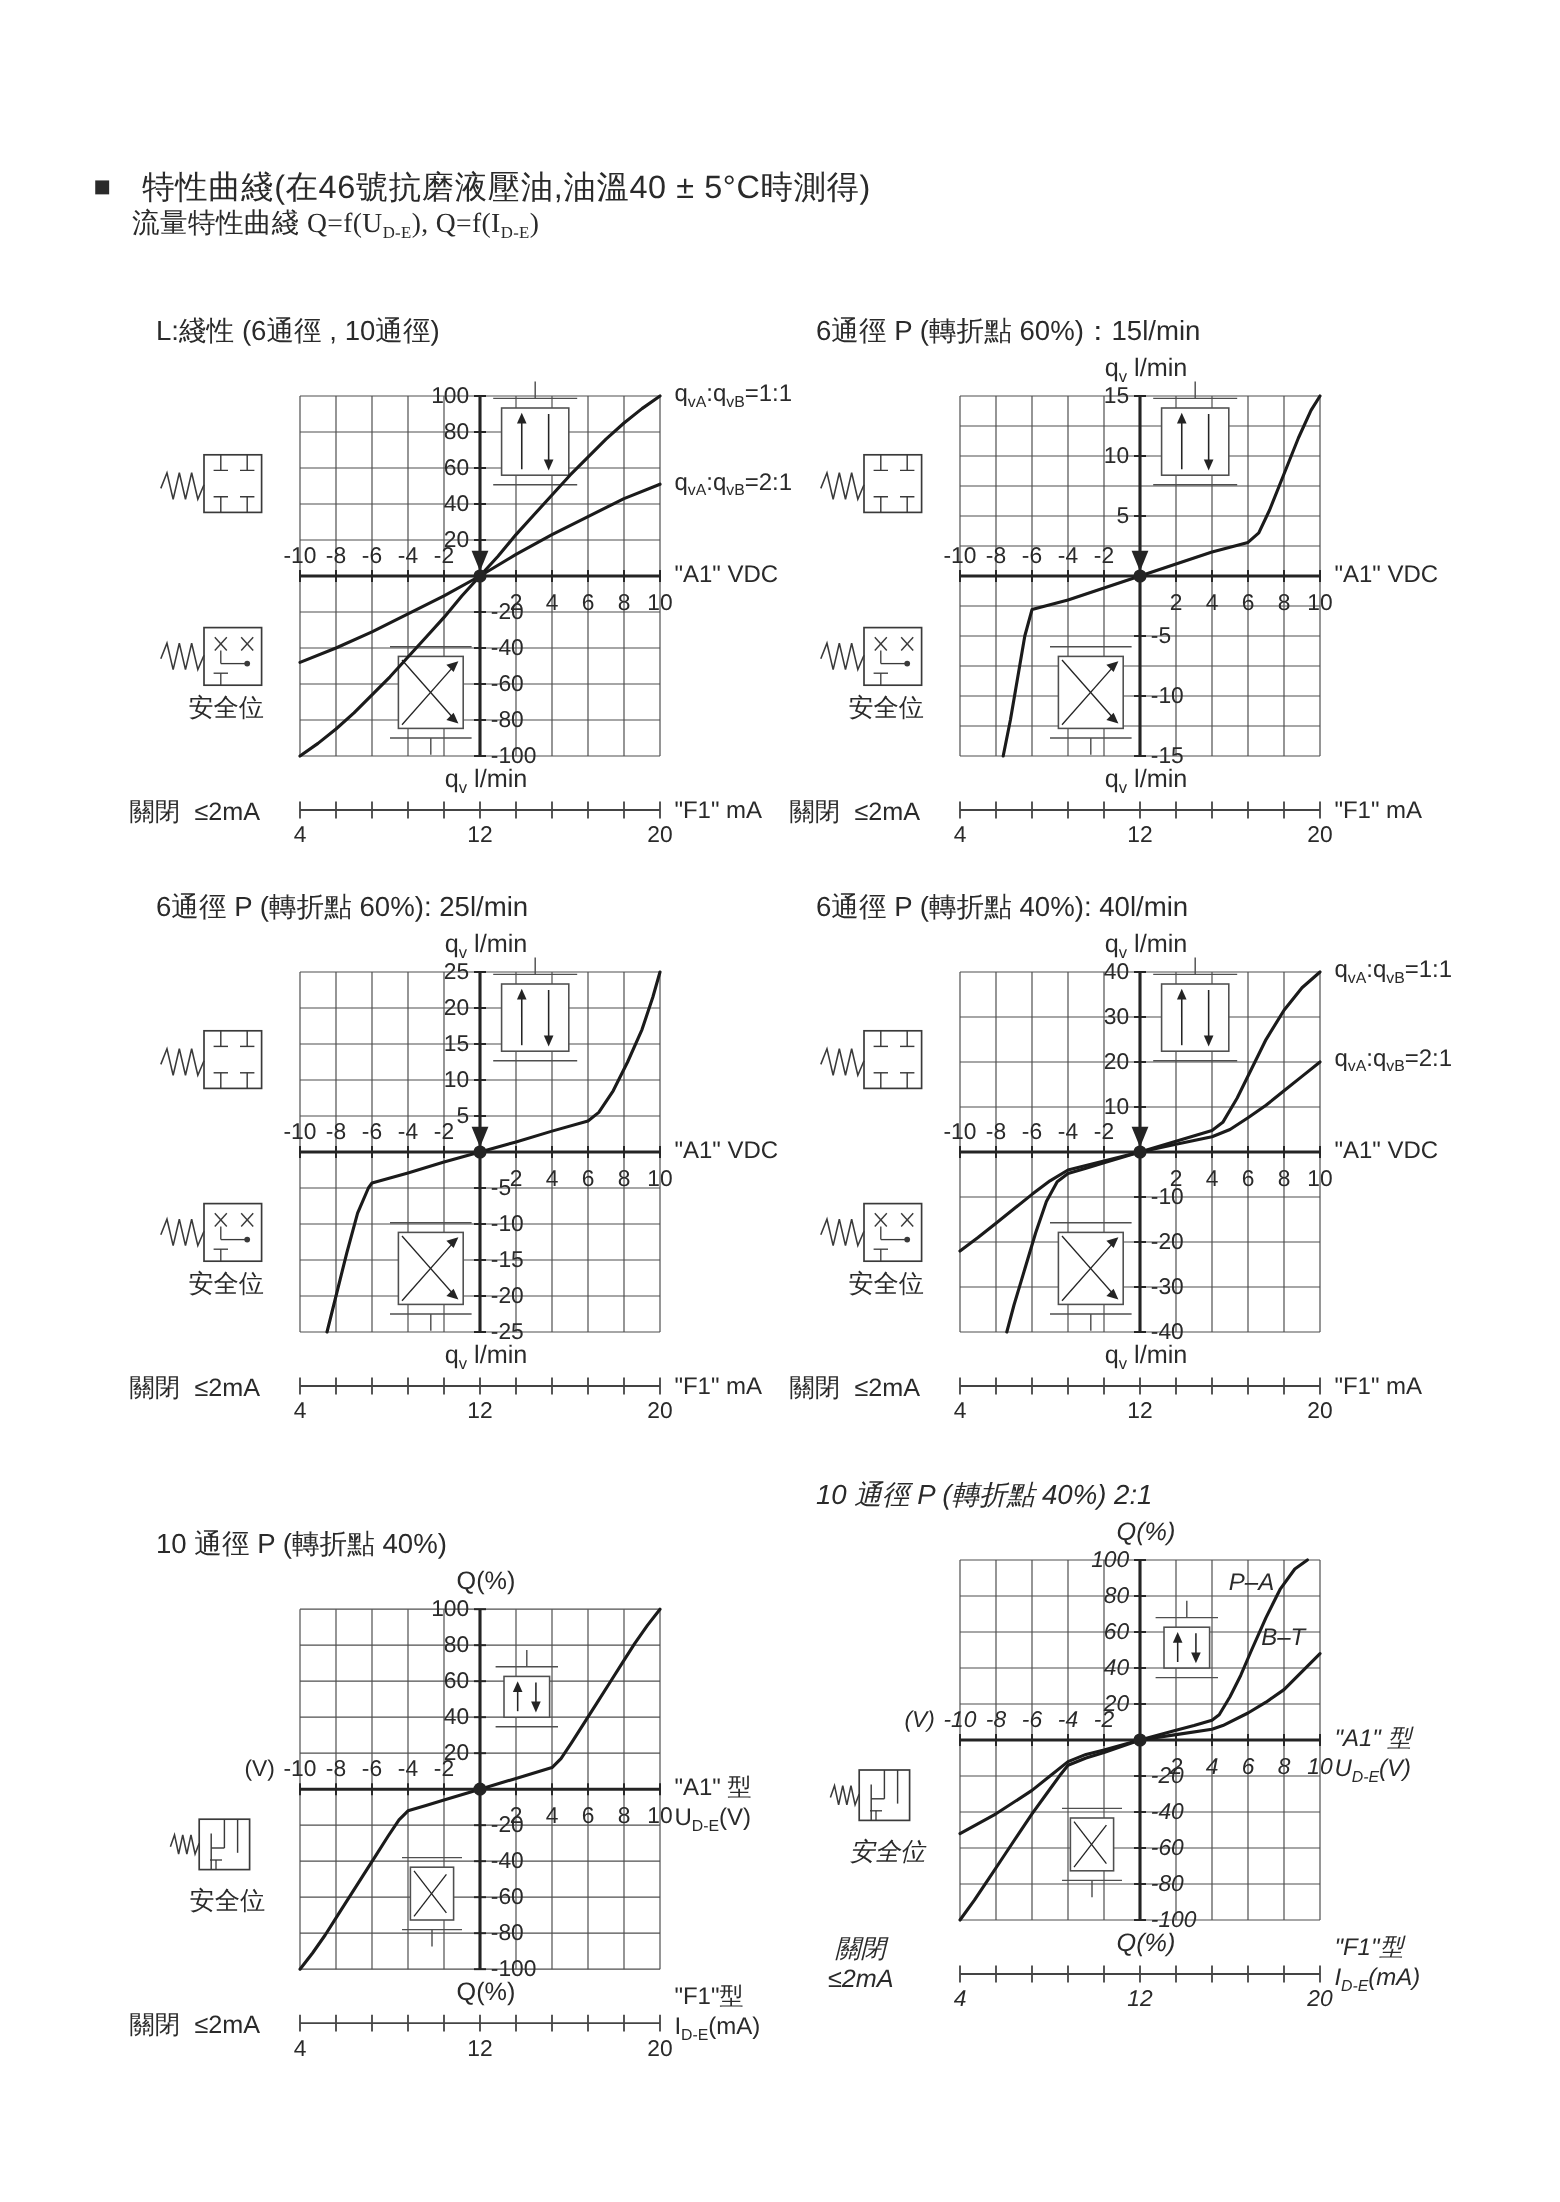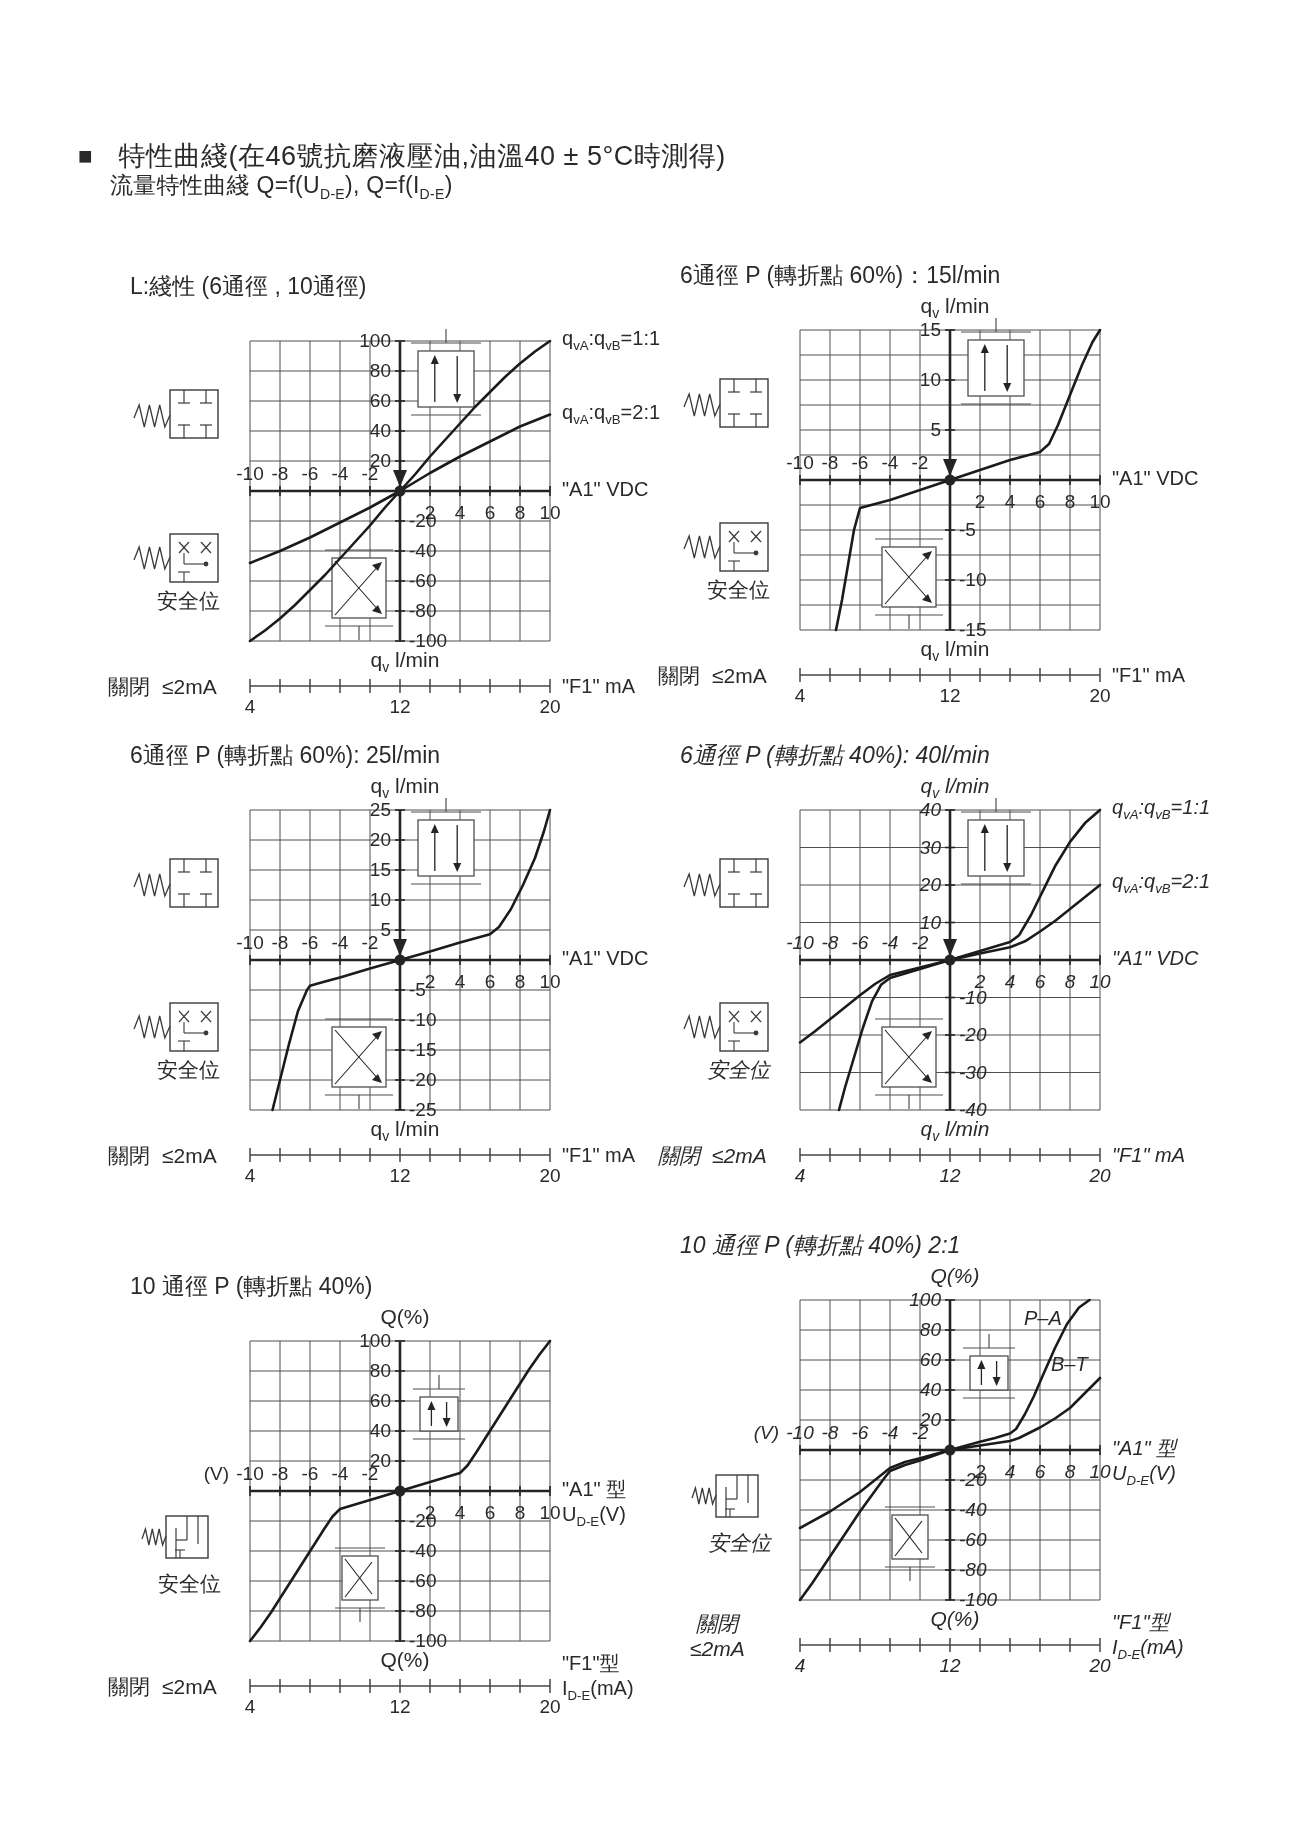--- a/index.html
+++ b/index.html
@@ -1,36 +1,36 @@
 <!DOCTYPE html>
 <html><head>
 <meta charset="utf-8">
 <style>
   html,body{margin:0;padding:0;background:#e8e8e8;}
   .page{position:relative;width:1300px;height:1835px;background:#ffffff;
         font-family:"Liberation Sans","DejaVu Sans",sans-serif;color:#2a2a2a;overflow:hidden;}
   .hdr{position:absolute;left:78px;top:122px;display:flex;align-items:center;gap:10px;}
   .hdr .bullet{font-size:24px;line-height:1;}
   .hdr h1{font-size:27px;font-weight:500;margin:16px;letter-spacing:0.5px;}
-  .subtitle{position:absolute;left:110px;top:170px;font-size:23px;letter-spacing:0.3px;}
+  .subtitle{position:absolute;left:110px;top:170px;font-size:23px;letter-spacing:0.3px;font-family:Liberation Serif, serif;}
   .subtitle sub{font-size:14px;}
   .chart-block{position:absolute;width:600px;height:478px;}
   svg text{fill:#2a2a2a;}
 </style>
 </head>
 <body>
 
 <div class="page">
   <div class="hdr">
     <span class="bullet">■</span>
     <h1>特性曲綫(在46號抗磨液壓油,油溫40 ± 5°C時測得)</h1>
   </div>
   <div class="subtitle" id="subtitle"><span>流量特性曲綫 Q=f(U</span><sub>D-E</sub><span>), Q=f(I</span><sub>D-E</sub><span>)</span></div>
   <div id="charts">
-      <div class="chart-block" style="left: 100px; top: 266px;"><svg width="600" height="478" viewBox="0 0 600 478">
+      <div class="chart-block" style="left: 100px; top: 255px;"><svg width="600" height="478" viewBox="0 0 600 478">
           <text x="30" y="28" font-size="23" text-anchor="start" font-family="&quot;Liberation Sans&quot;,&quot;DejaVu Sans&quot;,sans-serif"><tspan dy="0" font-size="23">L:綫性 (6通徑 , 10通徑)</tspan></text>
           <g>
             <line x1="150" y1="75" x2="150" y2="375" stroke="#4f4f4f" stroke-width="1"></line>
             <line x1="180" y1="75" x2="180" y2="375" stroke="#4f4f4f" stroke-width="1"></line>
             <line x1="210" y1="75" x2="210" y2="375" stroke="#4f4f4f" stroke-width="1"></line>
             <line x1="240" y1="75" x2="240" y2="375" stroke="#4f4f4f" stroke-width="1"></line>
             <line x1="270" y1="75" x2="270" y2="375" stroke="#4f4f4f" stroke-width="1"></line>
             <line x1="300" y1="75" x2="300" y2="375" stroke="#4f4f4f" stroke-width="1"></line>
             <line x1="330" y1="75" x2="330" y2="375" stroke="#4f4f4f" stroke-width="1"></line>
             <line x1="360" y1="75" x2="360" y2="375" stroke="#4f4f4f" stroke-width="1"></line>
@@ -429,21 +429,21 @@
             <line x1="420" y1="413" x2="420" y2="427" stroke="#444" stroke-width="1.5"></line>
             <line x1="450" y1="413" x2="450" y2="427" stroke="#444" stroke-width="1.5"></line>
             <text x="150" y="447" font-size="19" text-anchor="middle" font-family="&quot;Liberation Sans&quot;,&quot;DejaVu Sans&quot;,sans-serif"><tspan dy="0" font-size="19">4</tspan></text>
             <text x="300" y="447" font-size="19" text-anchor="middle" font-family="&quot;Liberation Sans&quot;,&quot;DejaVu Sans&quot;,sans-serif"><tspan dy="0" font-size="19">12</tspan></text>
             <text x="450" y="447" font-size="19" text-anchor="middle" font-family="&quot;Liberation Sans&quot;,&quot;DejaVu Sans&quot;,sans-serif"><tspan dy="0" font-size="19">20</tspan></text>
             <text x="462" y="427" font-size="20" text-anchor="start" font-family="&quot;Liberation Sans&quot;,&quot;DejaVu Sans&quot;,sans-serif"><tspan dy="0" font-size="20">"F1"  mA</tspan></text>
             <text x="8" y="428" font-size="21" text-anchor="start" font-family="&quot;Liberation Sans&quot;,&quot;DejaVu Sans&quot;,sans-serif"><tspan dy="0" font-size="21">關閉</tspan></text>
             <text x="62" y="428" font-size="21" text-anchor="start" font-family="&quot;Liberation Sans&quot;,&quot;DejaVu Sans&quot;,sans-serif"><tspan dy="0" font-size="21">≤2mA</tspan></text>
           </g>
         </svg></div>
-      <div class="chart-block" style="left: 650px; top: 735px; font-style: italic;"><svg width="600" height="478" viewBox="0 0 600 478">
+      <div class="chart-block" style="left: 650px; top: 735px;"><svg width="600" height="478" viewBox="0 0 600 478">
           <text x="30" y="28" font-size="23" text-anchor="start" font-family="&quot;Liberation Sans&quot;,&quot;DejaVu Sans&quot;,sans-serif"><tspan dy="0" font-size="23">6通徑 P (轉折點 40%): 40l/min</tspan></text>
           <g>
             <line x1="150" y1="75" x2="150" y2="375" stroke="#4f4f4f" stroke-width="1"></line>
             <line x1="180" y1="75" x2="180" y2="375" stroke="#4f4f4f" stroke-width="1"></line>
             <line x1="210" y1="75" x2="210" y2="375" stroke="#4f4f4f" stroke-width="1"></line>
             <line x1="240" y1="75" x2="240" y2="375" stroke="#4f4f4f" stroke-width="1"></line>
             <line x1="270" y1="75" x2="270" y2="375" stroke="#4f4f4f" stroke-width="1"></line>
             <line x1="300" y1="75" x2="300" y2="375" stroke="#4f4f4f" stroke-width="1"></line>
             <line x1="330" y1="75" x2="330" y2="375" stroke="#4f4f4f" stroke-width="1"></line>
             <line x1="360" y1="75" x2="360" y2="375" stroke="#4f4f4f" stroke-width="1"></line>

